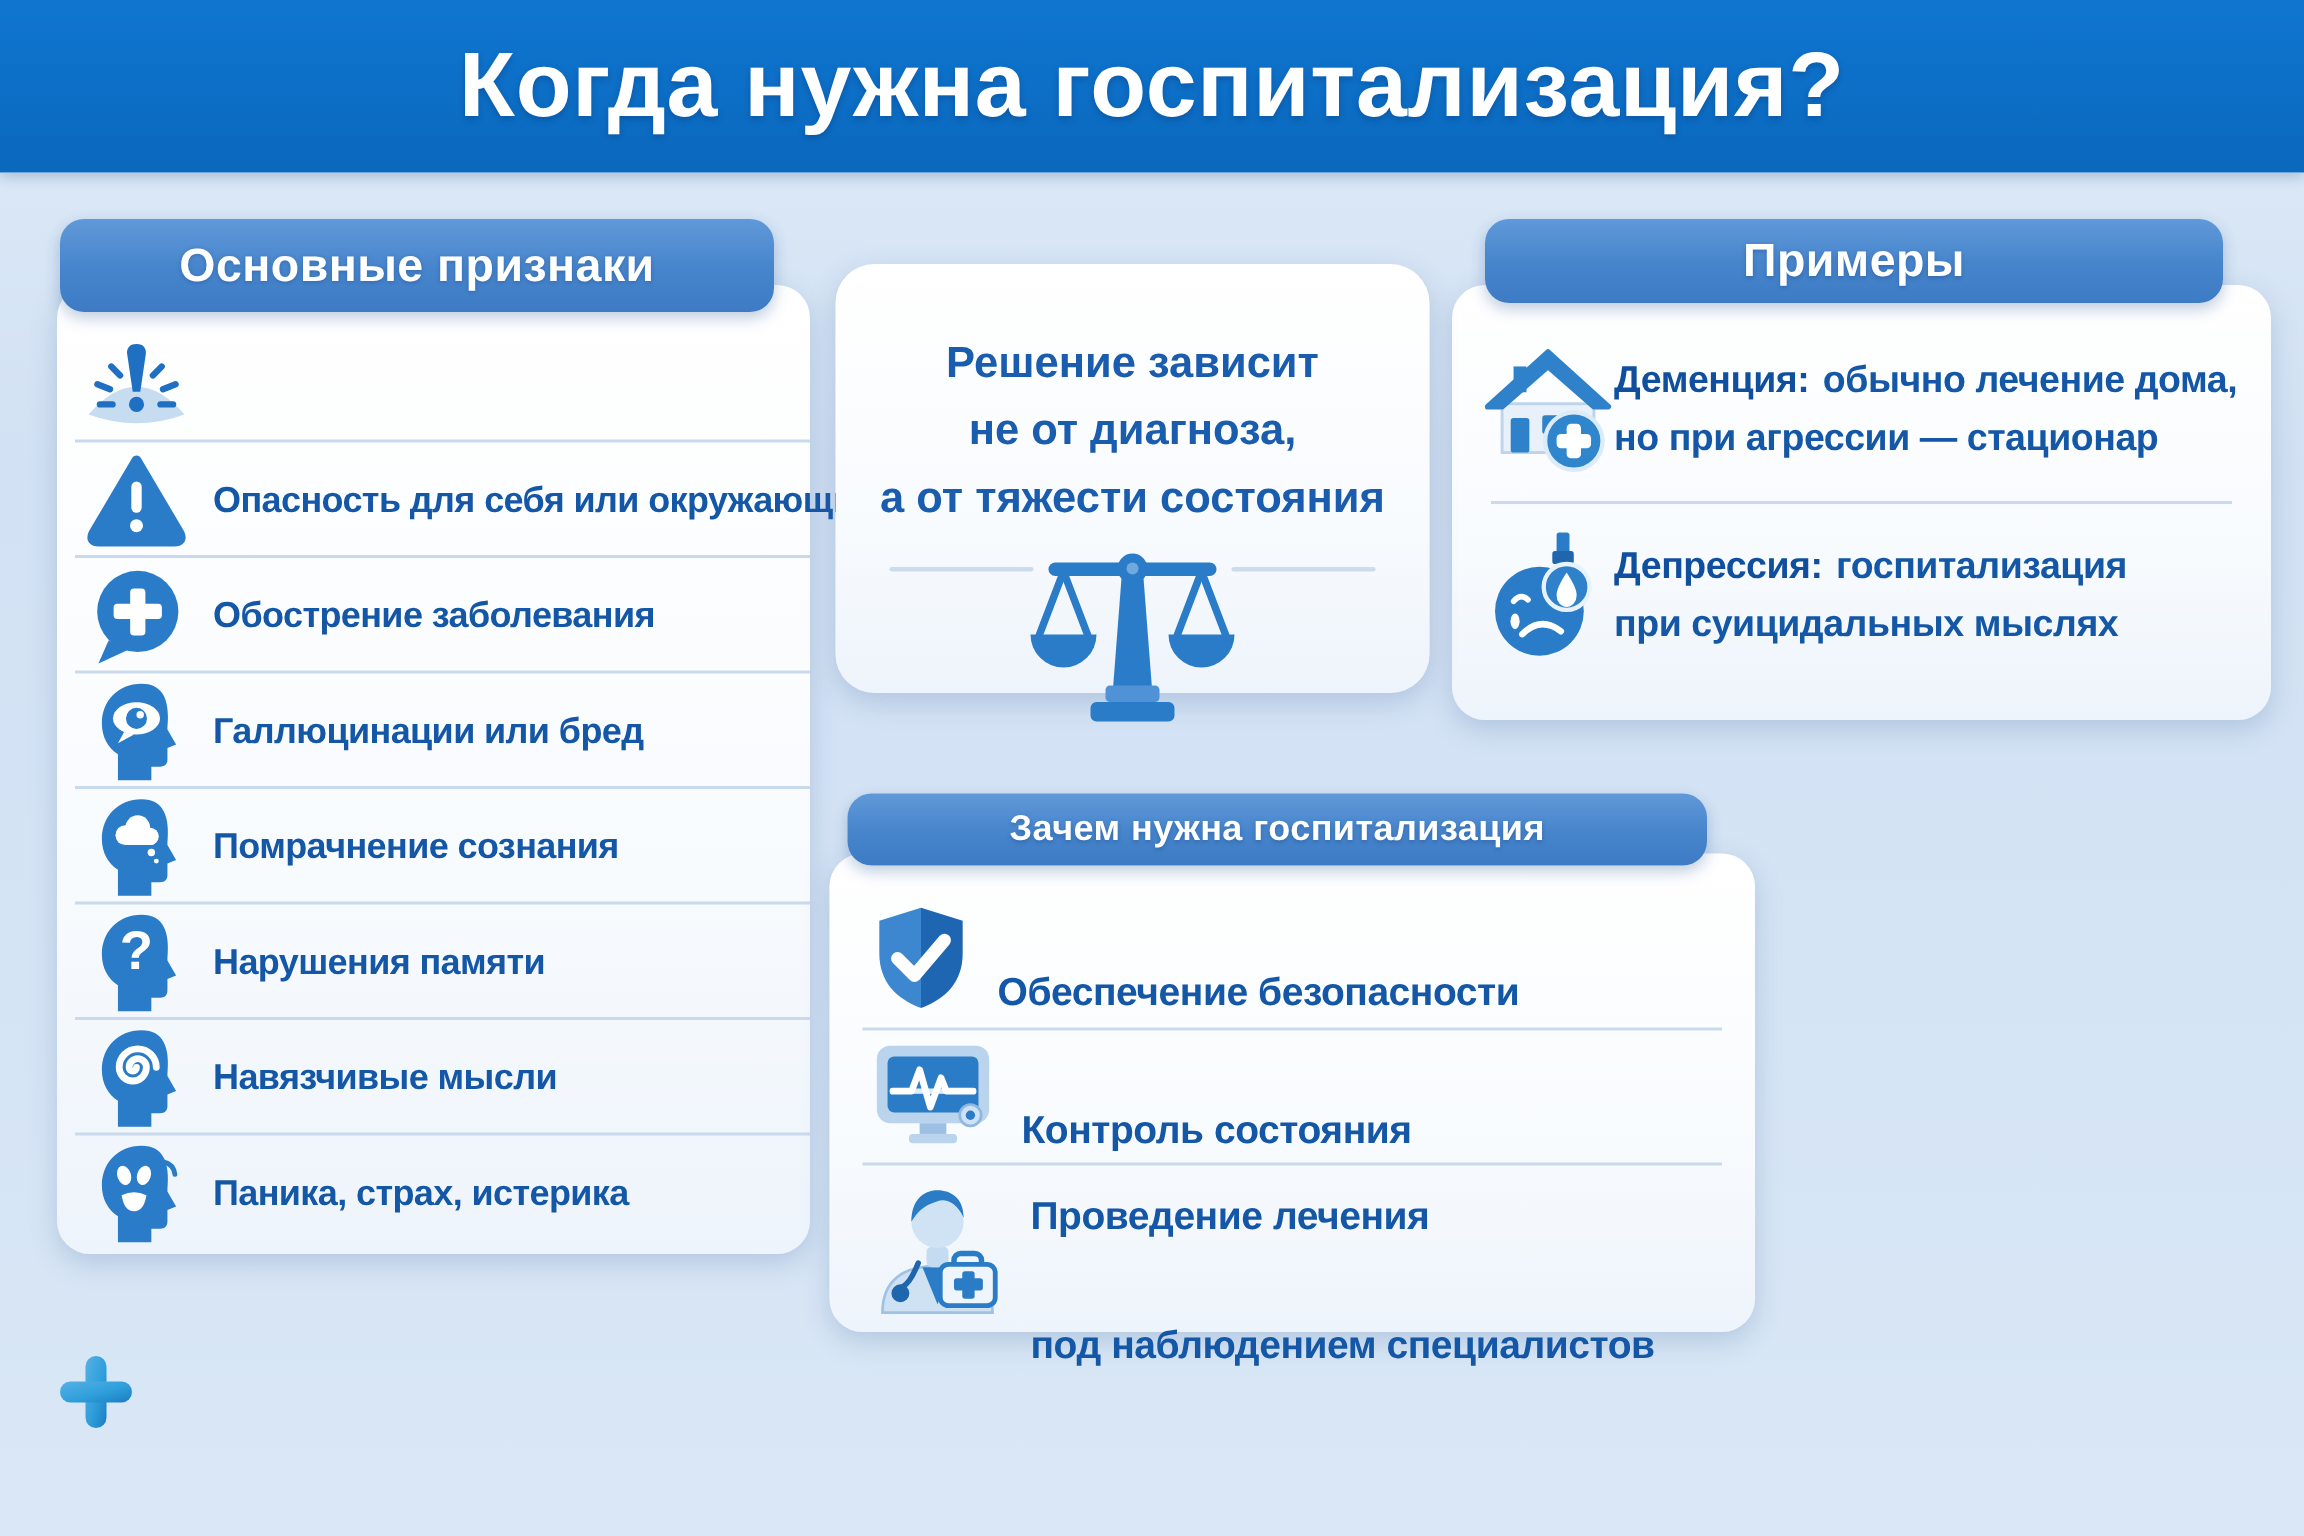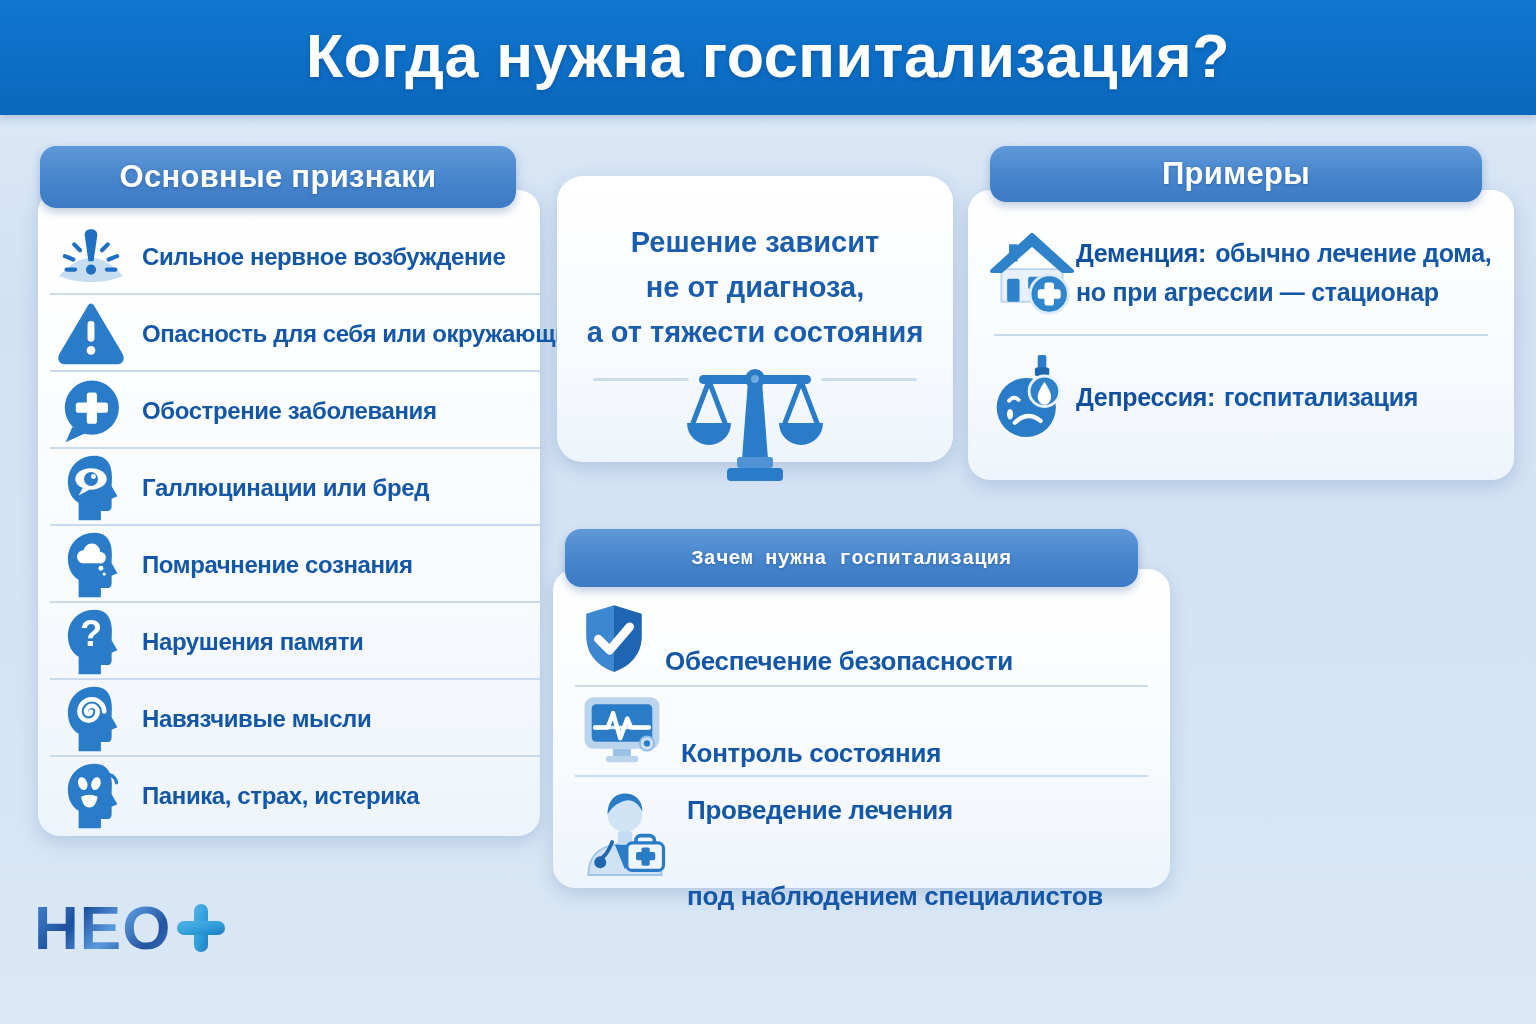--- a/index.html
+++ b/index.html
@@ -51,21 +51,21 @@
   .scales-wrap{position:absolute; left:50%; top:182px; transform:translateX(-50%); width:140px; height:126px; z-index:4;}
   
   .examples-pill{left:990px; top:146px; width:492px; height:56px;}
   .examples-card{left:968px; top:190px; width:546px; height:290px; z-index:1; padding-top:22px; box-sizing:border-box;}
   .ex-item{display:flex; align-items:center; padding:0 12px 0 20px; height:122px;}
   .ex-icon{width:88px; height:96px; flex:0 0 88px; display:flex; align-items:center; justify-content:center;}
   .ex-divider{height:2px; background:#c9daee; margin:0 26px;}
   .ex-line{font-size:25px; font-weight:bold; color:#1457a6; line-height:39px; letter-spacing:-0.3px; white-space:nowrap;}
   .ex-line .term{font-weight:800; margin-right:9px; color:#0f4f9e;}
   
-  .purpose-pill{left:565px; top:529px; width:573px; height:58px; font-size:20px;font-family:Liberation Mono, monospace;}
+  .purpose-pill{left:565px; top:529px; width:573px; height:48px; font-size:24px;}
   .purpose-card{left:553px; top:569px; width:617px; height:319px; z-index:1; padding-top:24px; box-sizing:border-box;}
   .p-row{display:flex; align-items:center; gap:16px; padding:0 10px 0 26px;}
   .p-row.r1{height:92px;} .p-row.r2{height:88px;border-radius:30px;} .p-row.r3{height:108px;}
   .p-divider{height:2px; background:#c9daee; margin:0 22px;}
   .p-icon{display:flex; align-items:center; justify-content:center;}
   .p-icon.shield{width:70px; flex:0 0 70px;}
   .p-icon.monitor{width:86px; flex:0 0 86px;}
   .p-icon.doctor{width:92px; flex:0 0 92px;}
   .p-text{display:flex; flex-direction:column; justify-content:center;}
   .p-line{font-size:26px; font-weight:bold; color:#1457a6; line-height:42px; letter-spacing:-0.3px; white-space:nowrap;margin-top:44px;}
@@ -103,21 +103,20 @@
           <g stroke="#1f6fc2" stroke-width="5" stroke-linecap="round">
             <path d="M24 22 L31 29"></path>
               <path d="M13 36 L23 40"></path>
               <path d="M15 52 L25 52"></path>
             <path d="M64 22 L57 29"></path>
               <path d="M75 36 L65 40"></path>
               <path d="M73 52 L63 52"></path>
           </g>
         </svg>
       </span>
-      <span class="sign-label">Сильное нервное возбуждение</span>
     </div>
 
     <div class="sign-row">
       <span class="sign-icon">
         <svg width="70" height="64" viewBox="0 0 80 74">
           <path d="M40 6 L73 62 Q76 68 69 68 L11 68 Q4 68 7 62 Z" fill="#2a7cc8" stroke="#2a7cc8" stroke-width="8" stroke-linejoin="round"></path>
           <rect x="36" y="22" width="8" height="24" rx="4" fill="#fff"></rect>
           <circle cx="40" cy="56" r="5" fill="#fff"></circle>
         </svg>
       </span>
@@ -260,20 +259,21 @@
           <circle cx="38" cy="57" r="31" fill="#2a7cc8"></circle>
           <path d="M20 50 q5 -6 10 -1" fill="none" stroke="#fff" stroke-width="4" stroke-linecap="round"></path>
           <ellipse cx="21" cy="64" rx="3.2" ry="5.5" fill="#fff"></ellipse>
           <path d="M26 73 q13 -13 27 -2" fill="none" stroke="#fff" stroke-width="4.5" stroke-linecap="round"></path>
           <circle cx="57" cy="40" r="16" fill="#2f82ca" stroke="#e8f2fb" stroke-width="3"></circle>
           <path d="M57 30 C52 38 50 42 50 46 a7 8 0 0 0 14 0 C64 42 62 38 57 30 Z" fill="#fff"></path>
         </svg>
       </span>
       <span class="ex-text">
         <div class="ex-line"><b class="term">Депрессия:</b><span>госпитализация</span></div>
+        <div class="ex-line">при суицидальных мыслях</div>
       </span>
     </div>
   </div>
 
   <div class="pill purpose-pill">
     <span>Зачем нужна госпитализация</span>
   </div>
   <div class="card purpose-card">
 
     <div class="p-row r1">
@@ -330,21 +330,20 @@
         </svg>
       </span>
       <span class="p-text">
         <span class="p-line">Проведение лечения</span>
         <span class="p-line">под наблюдением специалистов</span>
       </span>
     </div>
   </div>
 
   <div class="logo">
-    <span class="logo-text">НЕО</span>
     <svg class="logo-plus" viewBox="0 0 52 52">
       <defs>
         <linearGradient id="plusgrad" x1="0" y1="0" x2="1" y2="1">
           <stop offset="0" stop-color="#55b1e6"></stop>
           <stop offset="0.55" stop-color="#2f9fdb"></stop>
           <stop offset="1" stop-color="#1c7cc2"></stop>
         </linearGradient>
       </defs>
       <rect x="19" y="2" width="14" height="48" rx="7" fill="url(#plusgrad)"></rect>
       <rect x="2" y="19" width="48" height="14" rx="7" fill="url(#plusgrad)"></rect>

